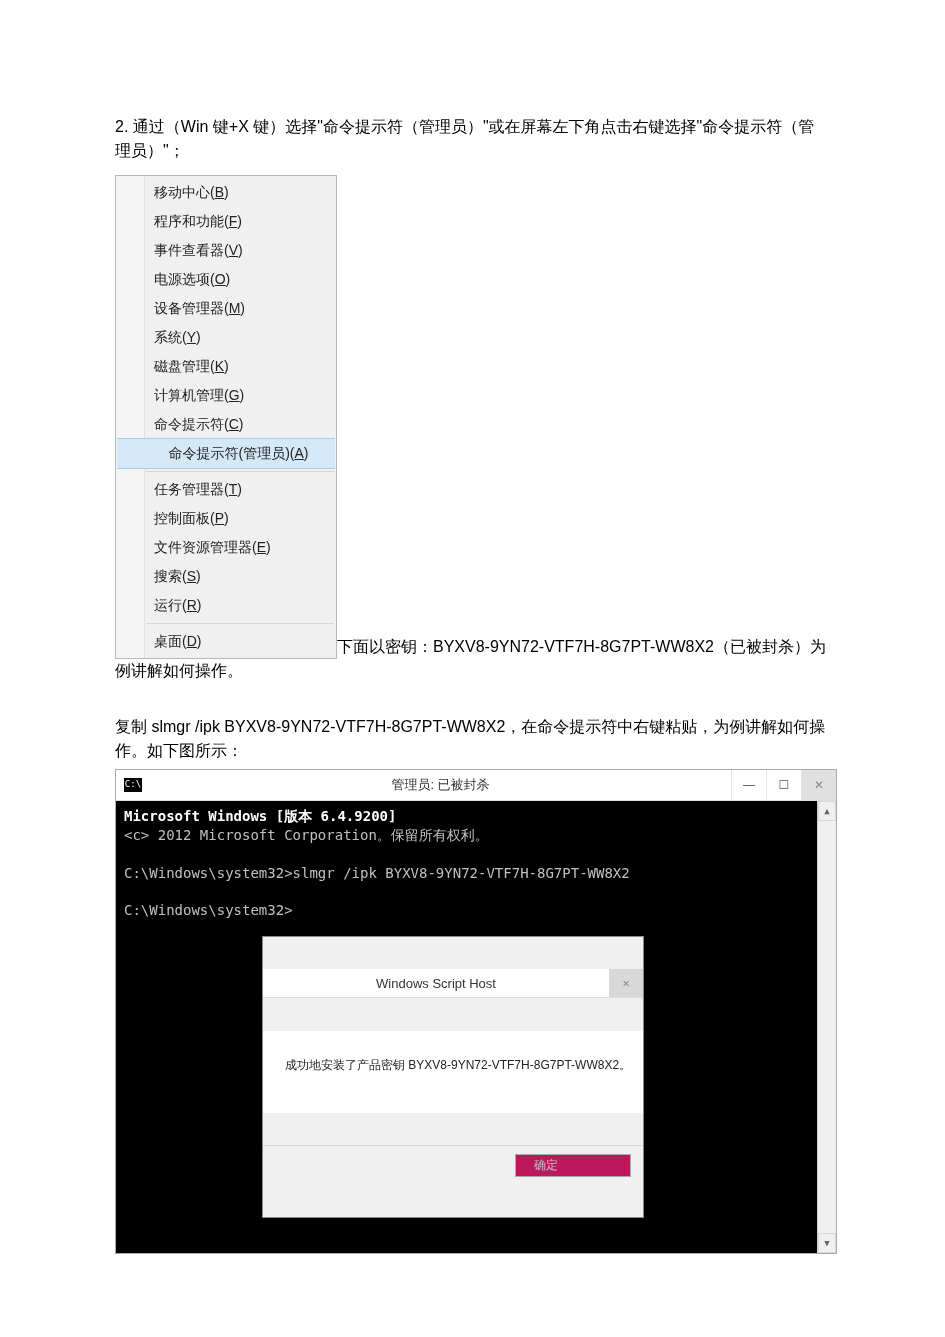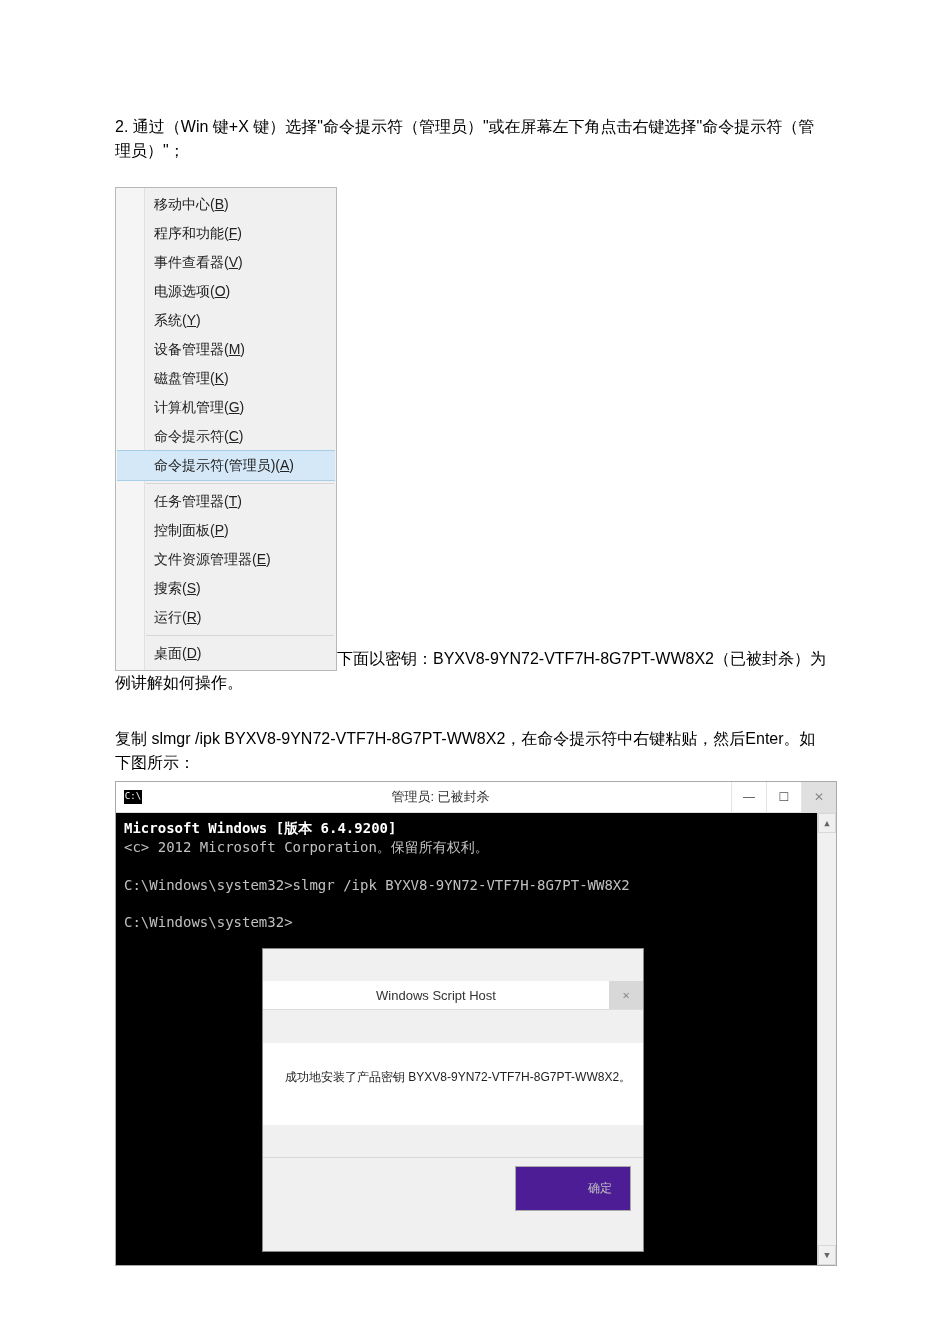--- a/index.html
+++ b/index.html
@@ -10,21 +10,21 @@
   }
   .page {
     width: 945px;
     margin: 0 auto;
     padding: 115px 115px 100px 115px;
     box-sizing: border-box;
     font-size: 16px;
     line-height: 1.5;
   }
   .step-text {
-    margin-bottom: 24px;
+    margin-bottom: 12px;
   }
   
   .ctx-menu-wrap {
     display: inline-block;
     vertical-align: bottom;
   }
   .ctx-menu {
     border: 1px solid #b8b8b8;
     background: #f0f0f0;
     font-family: "Microsoft YaHei", sans-serif;
@@ -48,20 +48,21 @@
     cursor: default;
     z-index: 1;
   }
   .ctx-item .ul { text-decoration: underline; }
   .ctx-item.selected {
     background: #d5e8f8;
     border-top: 1px solid #a8cde8;
     border-bottom: 1px solid #a8cde8;
     margin: -1px 1px;
     padding-left: 37px;
+    text-align: center;
   }
   .ctx-sep {
     margin: 3px 2px 3px 30px;
     border-top: 1px solid #d6d6d6;
     position: relative;
     z-index: 1;
   }
   .after-menu-text {
     display: inline;
     vertical-align: bottom;
@@ -188,60 +189,60 @@
   }
   .wsh-buttons {
     background: #f0f0f0;
     padding: 8px 12px;
     display: flex;
     justify-content: flex-end;
     border-top: 1px solid #d8d8d8;
   }
   .wsh-ok {
     min-width: 78px;
-    padding: 13px 18px;
-    background: #4c1d95;
+    padding: 2px 18px;
+    background: #be185d;
     border: 1px solid #aaa;
     font-size: 12px;
-    text-align: right;
+    text-align: left;
   }
 </style>
 </head>
 <body>
 
 <div class="page">
   <div class="step-text">2. 通过（Win 键+X 键）选择"命令提示符（管理员）"或在屏幕左下角点击右键选择"命令提示符（管理员）"；</div>
 
   
   <span class="ctx-menu-wrap">
     <div class="ctx-menu" id="ctx-menu">
       <div class="ctx-strip"></div>
 
     <div class="ctx-item">移动中心(<span class="ul">B</span>)</div>
         <div class="ctx-item">程序和功能(<span class="ul">F</span>)</div>
         <div class="ctx-item">事件查看器(<span class="ul">V</span>)</div>
         <div class="ctx-item">电源选项(<span class="ul">O</span>)</div>
+        <div class="ctx-item">设备管理器(<span class="ul">M</span>)</div>
         <div class="ctx-item">系统(<span class="ul">Y</span>)</div>
-        <div class="ctx-item">设备管理器(<span class="ul">M</span>)</div>
         <div class="ctx-item">磁盘管理(<span class="ul">K</span>)</div>
         <div class="ctx-item">计算机管理(<span class="ul">G</span>)</div>
         <div class="ctx-item">命令提示符(<span class="ul">C</span>)</div>
         <div class="ctx-item selected">命令提示符(管理员)(<span class="ul">A</span>)</div>
         <div class="ctx-sep"></div>
         <div class="ctx-item">任务管理器(<span class="ul">T</span>)</div>
         <div class="ctx-item">控制面板(<span class="ul">P</span>)</div>
         <div class="ctx-item">文件资源管理器(<span class="ul">E</span>)</div>
         <div class="ctx-item">搜索(<span class="ul">S</span>)</div>
         <div class="ctx-item">运行(<span class="ul">R</span>)</div>
         <div class="ctx-sep"></div>
         <div class="ctx-item">桌面(<span class="ul">D</span>)</div>
       </div>
   </span><span class="after-menu-text">下面以密钥：BYXV8-9YN72-VTF7H-8G7PT-WW8X2（已被封杀）为例讲解如何操作。</span>
 
-  <div class="para3">复制 slmgr  /ipk  BYXV8-9YN72-VTF7H-8G7PT-WW8X2，在命令提示符中右键粘贴，然后Enter。如下图所示：</div>
+  <div class="para3">复制 slmgr  /ipk  BYXV8-9YN72-VTF7H-8G7PT-WW8X2，在命令提示符中右键粘贴，为例讲解如何操作。如下图所示：</div>
 
   
   <div class="cmd-window">
     <div class="cmd-titlebar">
       <div class="cmd-icon">C:\</div>
       <div class="cmd-title-text">管理员: 已被封杀</div>
       <div class="win-btns">
         <div class="win-btn">—</div>
         <div class="win-btn">☐</div>
         <div class="win-btn close">✕</div>

